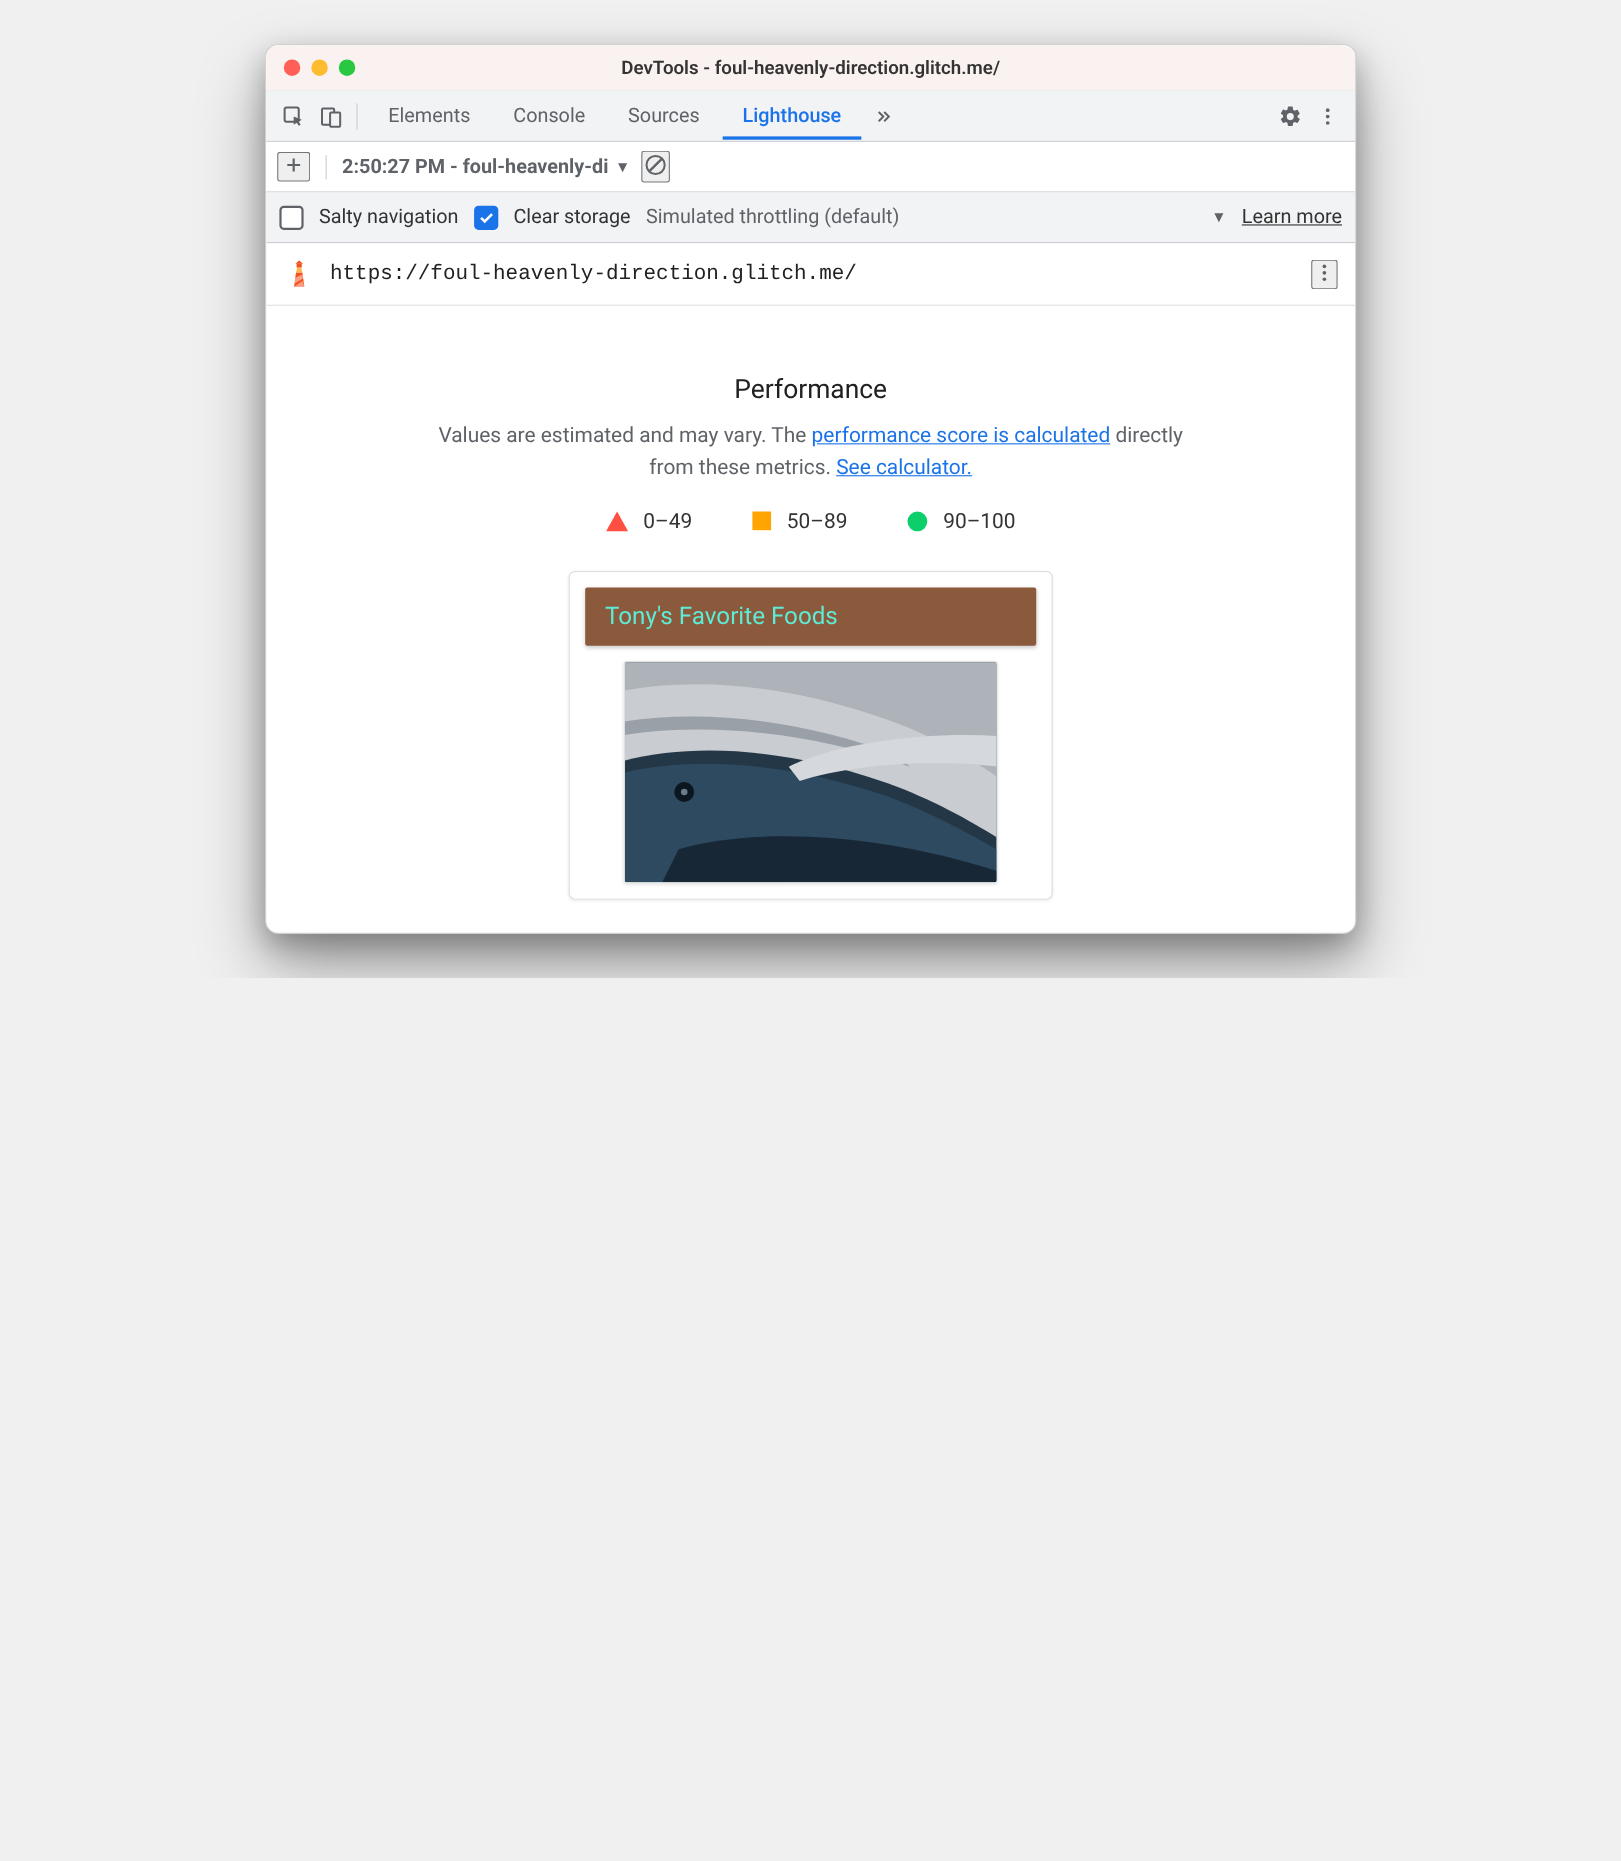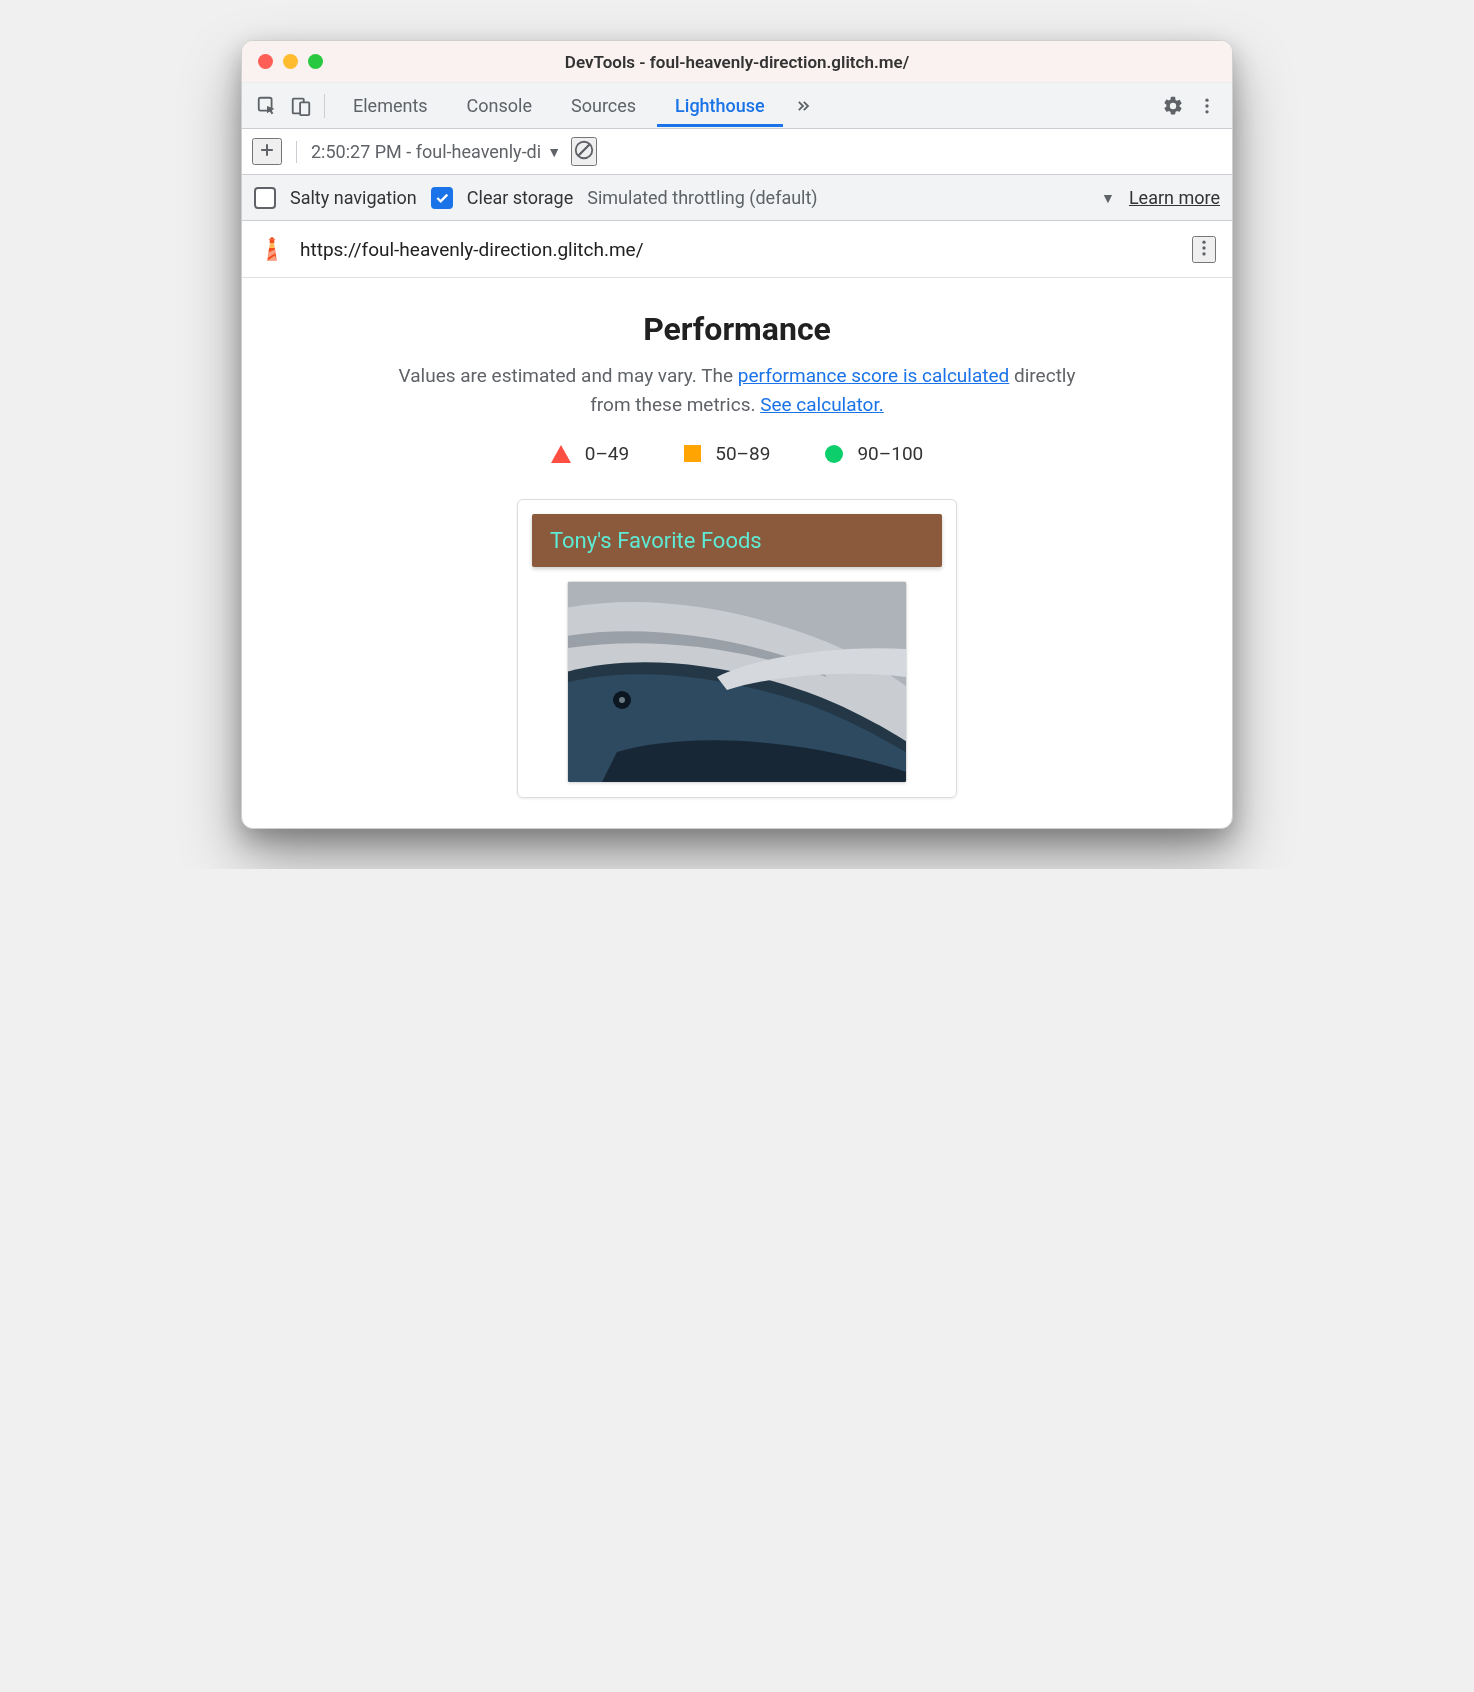--- a/index.html
+++ b/index.html
@@ -49,51 +49,51 @@
     }
     .tab.active{ color:#1a73e8; font-weight:500; border-bottom:3px solid #1a73e8; padding-bottom:8px;}
     .toolbar .spacer{flex:1;}
     
     .subbar {
       height:46px; background:#fff; display:flex; align-items:center;
       border-bottom:1px solid #cacdd1; padding:0 10px; gap:10px; color:#5f6368;font-size:18px;
     }
     .subbar .sep{width:1px;height:22px;background:#cacdd1; margin:0 4px;}
     .report-select{
-      display:flex;align-items:center;gap:6px;max-width:290px;overflow:hidden;
+      display:flex;align-items:center;gap:6px;max-width:290px;overflow:hidden;font-weight:bold;
     }
     .report-select span{white-space:nowrap;overflow:hidden;text-overflow:clip;}
     .chev{ font-size:14px;}
     
     .optionsbar{
       background:#f1f3f4;height:46px;display:flex;align-items:center;gap:14px;
       border-bottom:1px solid #cacdd1;padding:0 12px;font-size:18px;color:#333;
     }
     .checkbox{
       width:22px;height:22px;border:2px solid #5f6368;border-radius:4px;display:inline-flex;
       align-items:center;justify-content:center;background:#fff;cursor:pointer;flex-shrink:0;
     }
     .checkbox.checked{ background:#1a73e8;border-color:#1a73e8;color:#fff;}
     .learn{ color:#333; text-decoration:underline;}
     
     .reporthead{
-      display:flex;align-items:center;padding:14px 16px;border-bottom:1px solid #e0e0e0;
+      display:flex;align-items:center;padding:14px 16px;border-bottom:1px solid #e0e0e0;font-family:Liberation Mono, monospace;
     }
     .lh-logo{width:28px;height:28px;margin-right:14px;flex-shrink:0;}
     .url{font-size:19px;color:#212121;}
     .reporthead .spacer{flex:1;}
     
     .gauge-wrap{display:flex;flex-direction:column;align-items:center;padding:30px 40px 10px;}
     .gauge{width:130px;height:130px;position:relative;}
     .gauge svg{width:100%;height:100%;transform:rotate(-90deg);}
     .gauge .bg{fill:#fdf2f2;}
     .gauge .arc{stroke:#ff4e42;stroke-width:10;fill:none;stroke-linecap:round;}
     .gauge-num{position:absolute;inset:0;display:flex;align-items:center;justify-content:center;
       font-size:42px;font-weight:500;color:#c7221f;}
-    .cat-title{font-size:32px;font-weight:700;margin-top:2px;color:#212121;}
+    .cat-title{font-size:24px;font-weight:400;margin-top:32px;color:#212121;}
     .desc{max-width:720px;text-align:center;font-size:19px;color:#5f6368;margin-top:14px;line-height:1.5;}
     .desc a{color:#1a73e8;text-decoration:underline;}
     
     .legend{display:flex;gap:55px;justify-content:center;margin:13px 0 34px;font-size:19px;color:#333;}
     .legend-item{display:flex;align-items:center;gap:14px;}
     .tri{width:0;height:0;border-left:10px solid transparent;border-right:10px solid transparent;border-bottom:18px solid #ff4e42;}
     .sq{width:17px;height:17px;background:#ffa400;}
     .cir{width:18px;height:18px;border-radius:50%;background:#0cce6b;}
     
     .shot{

